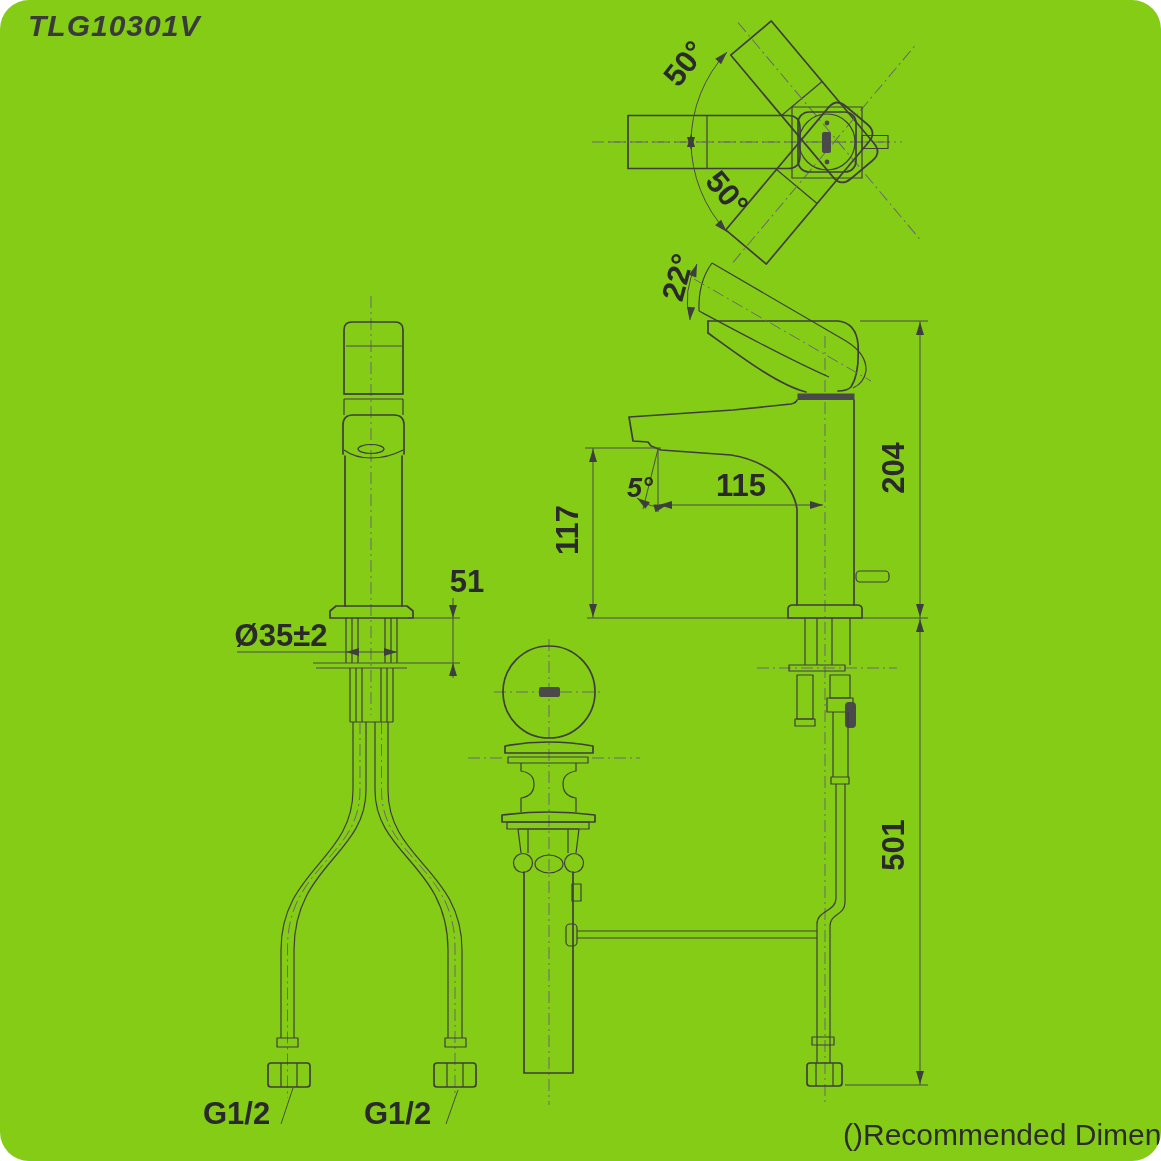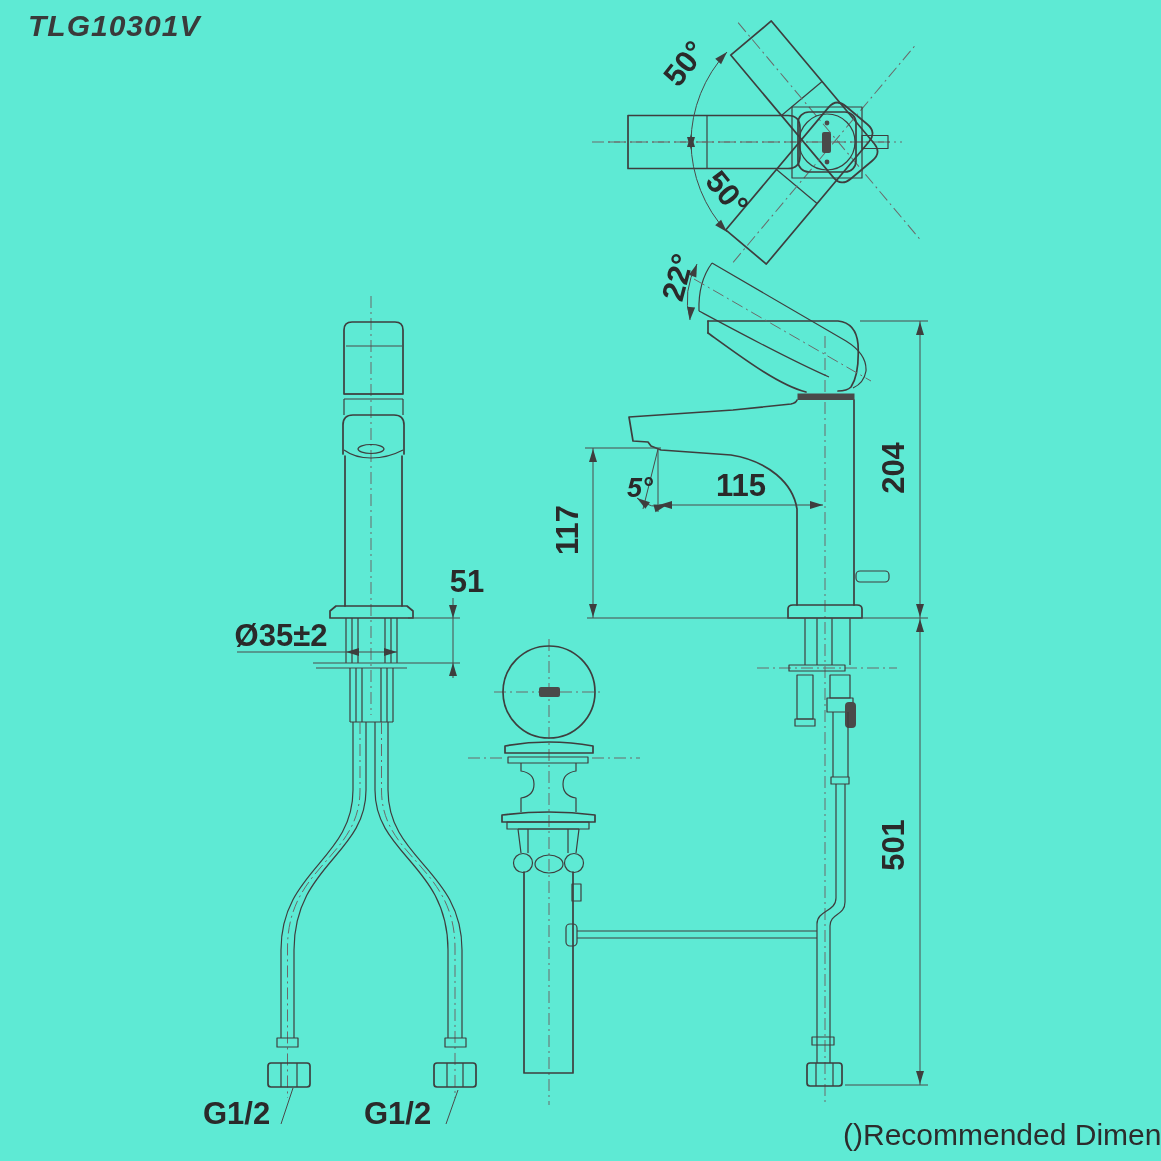--- a/index.html
+++ b/index.html
@@ -1,16 +1,16 @@
 <!DOCTYPE html>
 <html><head>
 <meta charset="utf-8">
 <style>
   html,body{margin:0;padding:0;background:#ffffff;}
-  .stage{width:1161px;height:1161px;position:relative;background:#5eead4;overflow:hidden;}
+  .stage{width:1161px;height:1161px;position:relative;background:#84cc16;overflow:hidden;border-radius:29px;}
   svg{display:block;font-family:"Liberation Sans",sans-serif;}
   .ol{fill:none;stroke:#3e3e3e;stroke-width:1.7;stroke-linejoin:round;stroke-linecap:round;}
   .md{fill:none;stroke:#3e3e3e;stroke-width:1.2;stroke-linejoin:round;}
   .tn{fill:none;stroke:#4a4a4a;stroke-width:1;}
   .cl{fill:none;stroke:#6a6a6a;stroke-width:1;stroke-dasharray:12 4 2 4;}
   .dk{fill:#4a4a4a;stroke:none;}
   .dim{font-size:31px;font-weight:bold;fill:#2a2a2a;}
   .dim-sm{font-size:27px;font-weight:bold;font-style:italic;fill:#2a2a2a;}
   .title-txt{font-size:30px;font-weight:bold;font-style:italic;fill:#3a3a3a;letter-spacing:1px;}
   .note-txt{font-size:30px;fill:#2c2c2c;}

